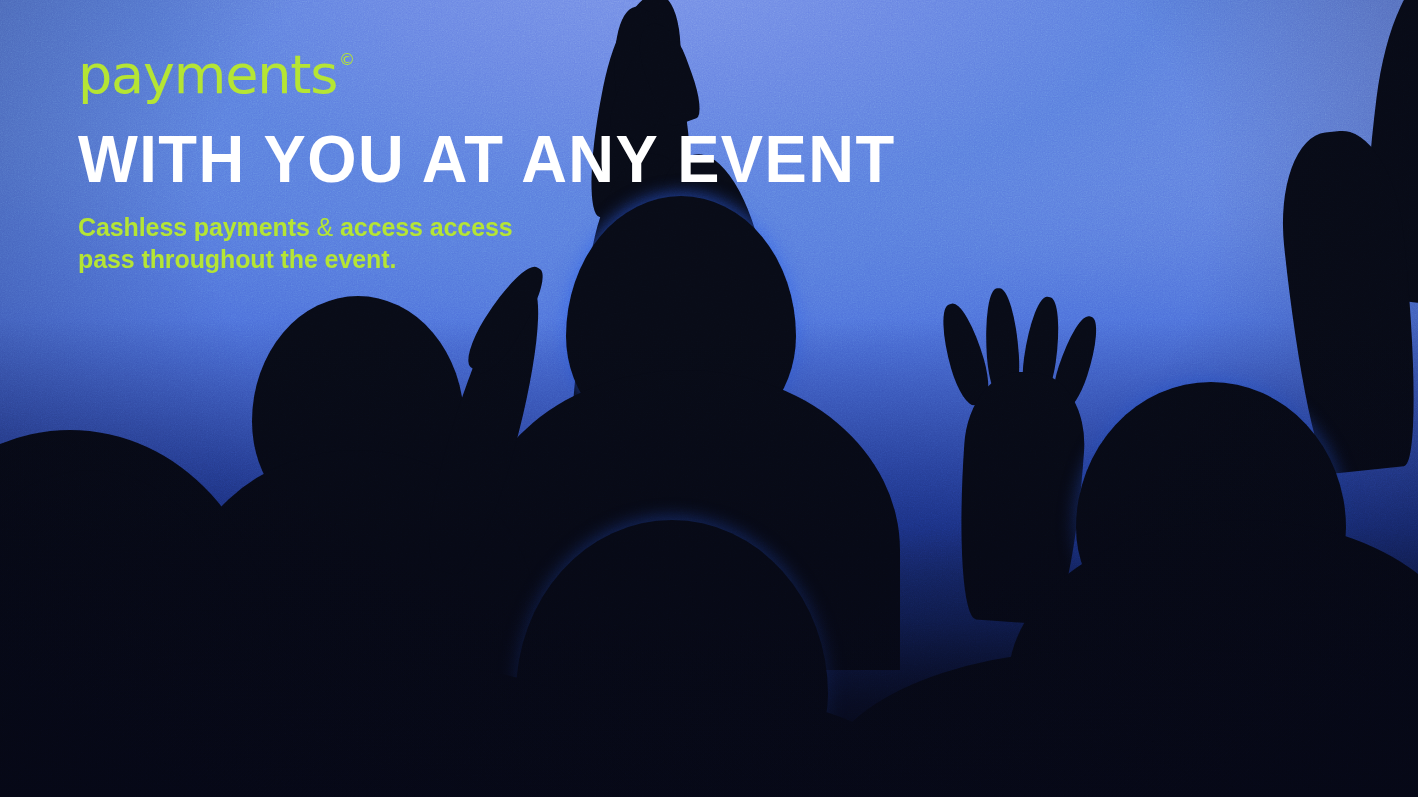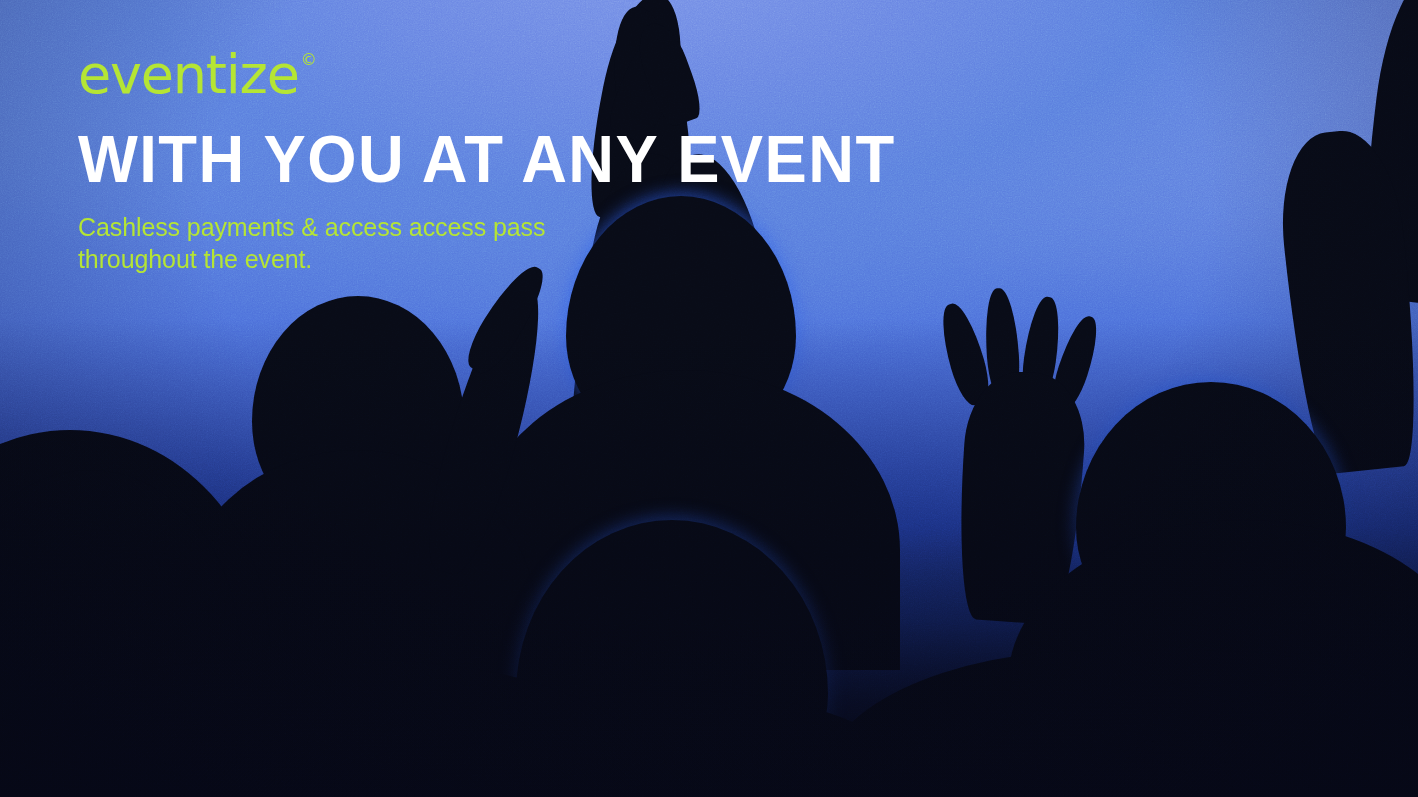--- a/index.html
+++ b/index.html
@@ -115,22 +115,22 @@
   }
 
   #subhead {
     font-family:"Liberation Sans", sans-serif;
     font-size:25px;
     line-height:1.28;
     color:#b5e534;
     max-width:470px;
     letter-spacing:-.1px;
   }
-  #subhead .b { font-weight:400; }
-  #subhead .r { font-weight:400; }
+  #subhead .b { font-weight:700; }
+  #subhead .r { font-weight:700; }
   #subhead .amp { font-weight:400; }
 </style>
 </head>
 <body>
 
 <div id="stage">
 
   <div class="layer" id="sky"></div>
 
   <div class="layer" id="crowd">
@@ -181,21 +181,21 @@
     <filter id="noiseFilter">
       <feTurbulence type="fractalNoise" baseFrequency="0.82" numOctaves="3" stitchTiles="stitch"></feTurbulence>
       <feColorMatrix type="saturate" values="0"></feColorMatrix>
     </filter>
     <rect width="100%" height="100%" filter="url(#noiseFilter)"></rect>
   </svg>
 
   <div id="content">
 
     <div id="logo-row">
-      <span id="logo-word">eventize</span>
+      <span id="logo-word">payments</span>
       <span id="logo-mark">©</span>
     </div>
 
     <h1 id="headline">WITH YOU AT ANY EVENT</h1>
 
     <p id="subhead">
       <span class="b">Cashless payments</span><span class="r"> </span><span class="amp">&amp;</span><span class="r"> </span><span class="b">access</span><span class="r"> </span><span class="b">access pass</span><span class="r"> </span><span class="r">throughout the event.</span>
     </p>
 
   </div>

